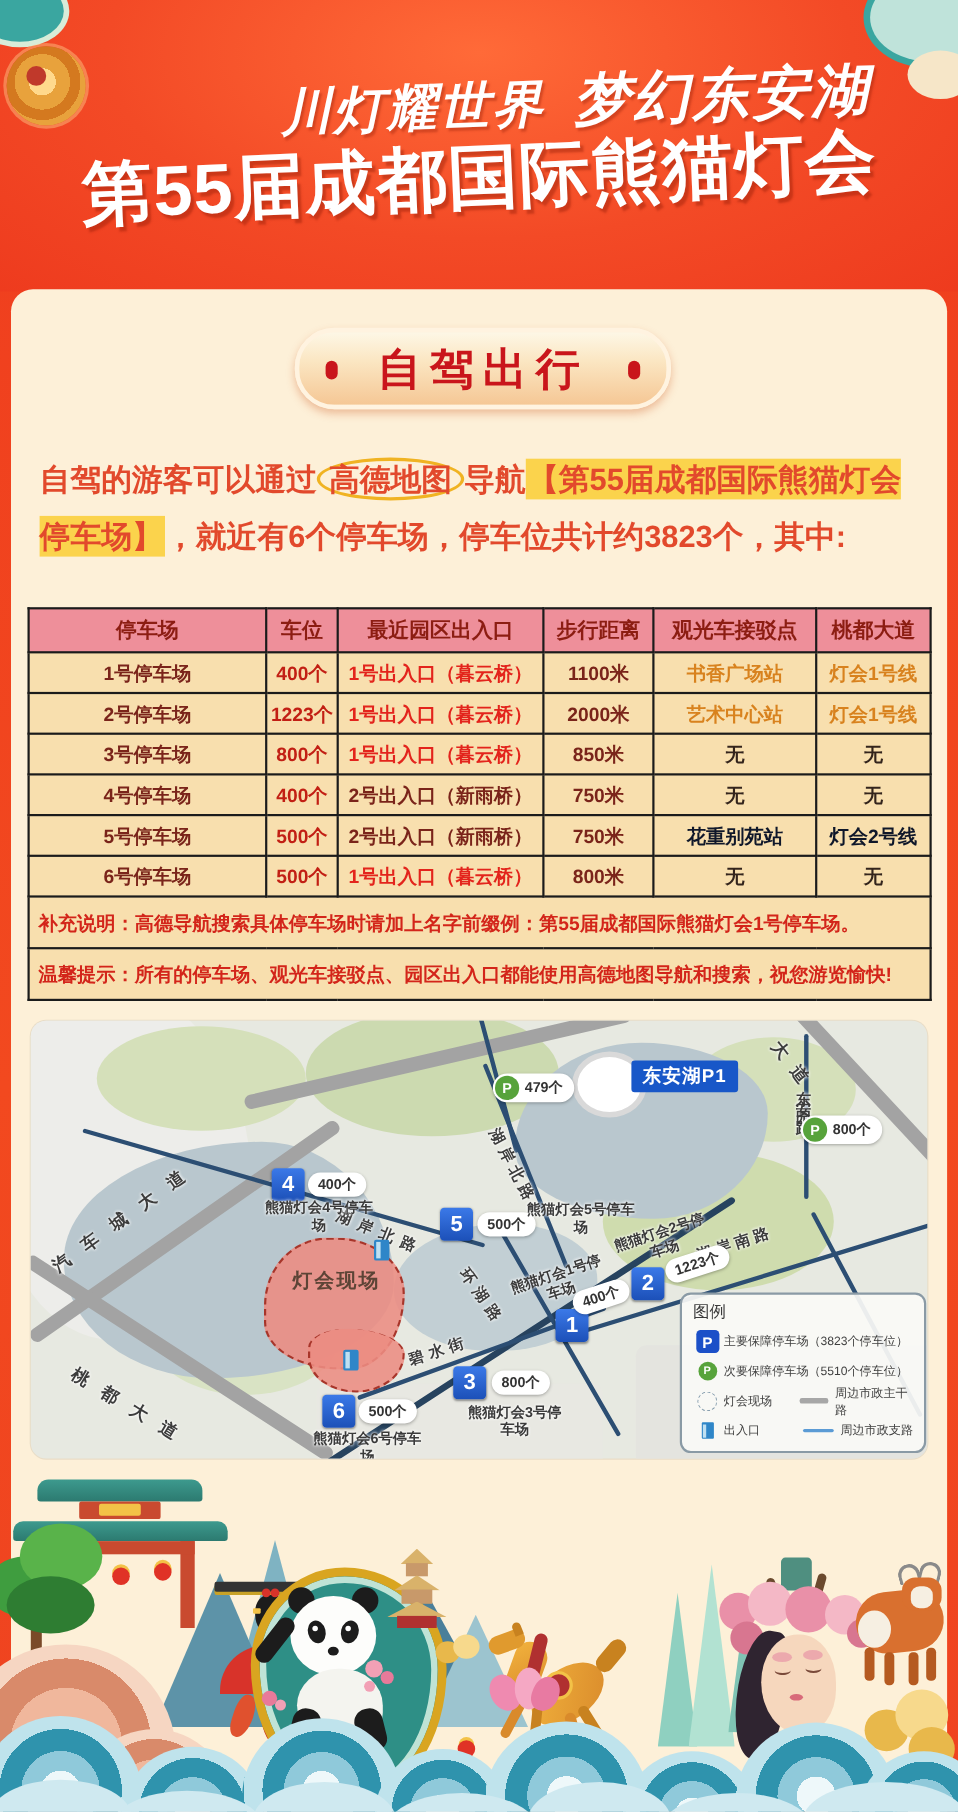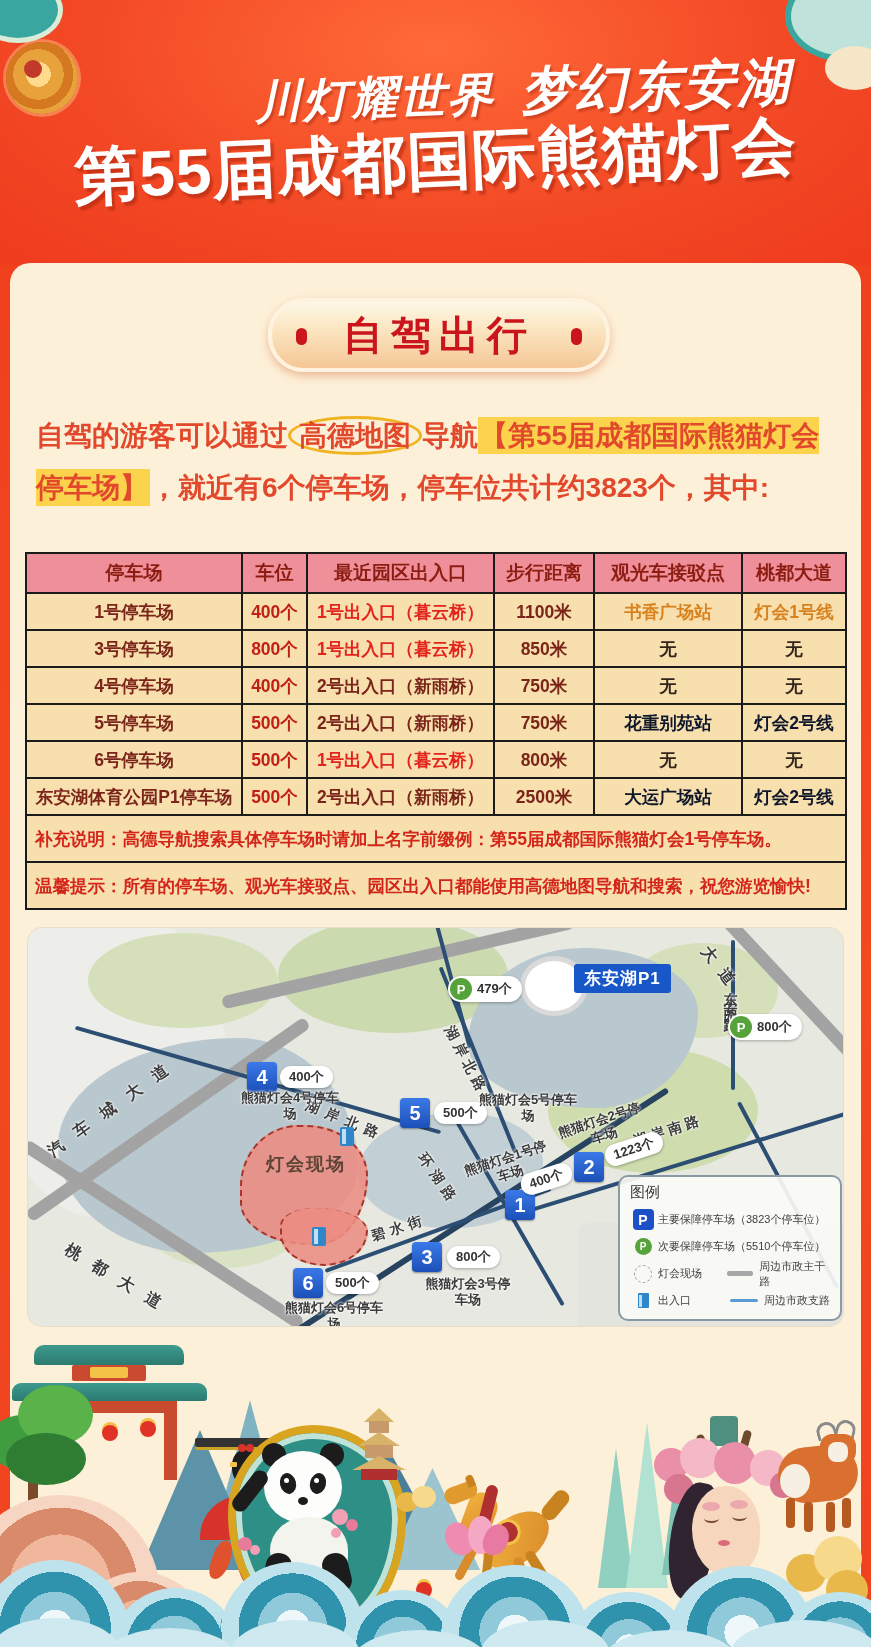--- a/index.html
+++ b/index.html
@@ -158,20 +158,28 @@
   <tbody>
       <tr>
         <td class="c-maroon">1号停车场</td>
         <td class="c-red">400个</td>
         <td class="c-brightred">1号出入口（暮云桥）</td>
         <td class="c-maroon">1100米</td>
         <td class="c-orange">书香广场站</td>
         <td class="c-orange">灯会1号线</td>
       </tr>
       <tr>
+        <td class="c-maroon">2号停车场</td>
+        <td class="c-red">1223个</td>
+        <td class="c-brightred">1号出入口（暮云桥）</td>
+        <td class="c-maroon">2000米</td>
+        <td class="c-orange">艺术中心站</td>
+        <td class="c-orange">灯会1号线</td>
+      </tr>
+      <tr>
         <td class="c-maroon">3号停车场</td>
         <td class="c-red">800个</td>
         <td class="c-brightred">1号出入口（暮云桥）</td>
         <td class="c-maroon">850米</td>
         <td class="c-dark">无</td>
         <td class="c-dark">无</td>
       </tr>
       <tr>
         <td class="c-maroon">4号停车场</td>
         <td class="c-red">400个</td>
@@ -188,28 +196,20 @@
         <td class="c-blue">花重别苑站</td>
         <td class="c-blue">灯会2号线</td>
       </tr>
       <tr>
         <td class="c-maroon">6号停车场</td>
         <td class="c-red">500个</td>
         <td class="c-brightred">1号出入口（暮云桥）</td>
         <td class="c-maroon">800米</td>
         <td class="c-dark">无</td>
         <td class="c-dark">无</td>
-      </tr>
-      <tr>
-        <td class="c-maroon">东安湖体育公园P1停车场</td>
-        <td class="c-red">500个</td>
-        <td class="c-maroon">2号出入口（新雨桥）</td>
-        <td class="c-maroon">2500米</td>
-        <td class="c-blue">大运广场站</td>
-        <td class="c-blue">灯会2号线</td>
       </tr>
     </tbody>
   <tbody>
     <tr>
       <td class="note" colspan="6">补充说明：高德导航搜索具体停车场时请加上名字前缀例：第55届成都国际熊猫灯会1号停车场。</td>
     </tr>
     <tr>
       <td class="note" colspan="6">温馨提示：所有的停车场、观光车接驳点、园区出入口都能使用高德地图导航和搜索，祝您游览愉快!</td>
     </tr>
   </tbody>

